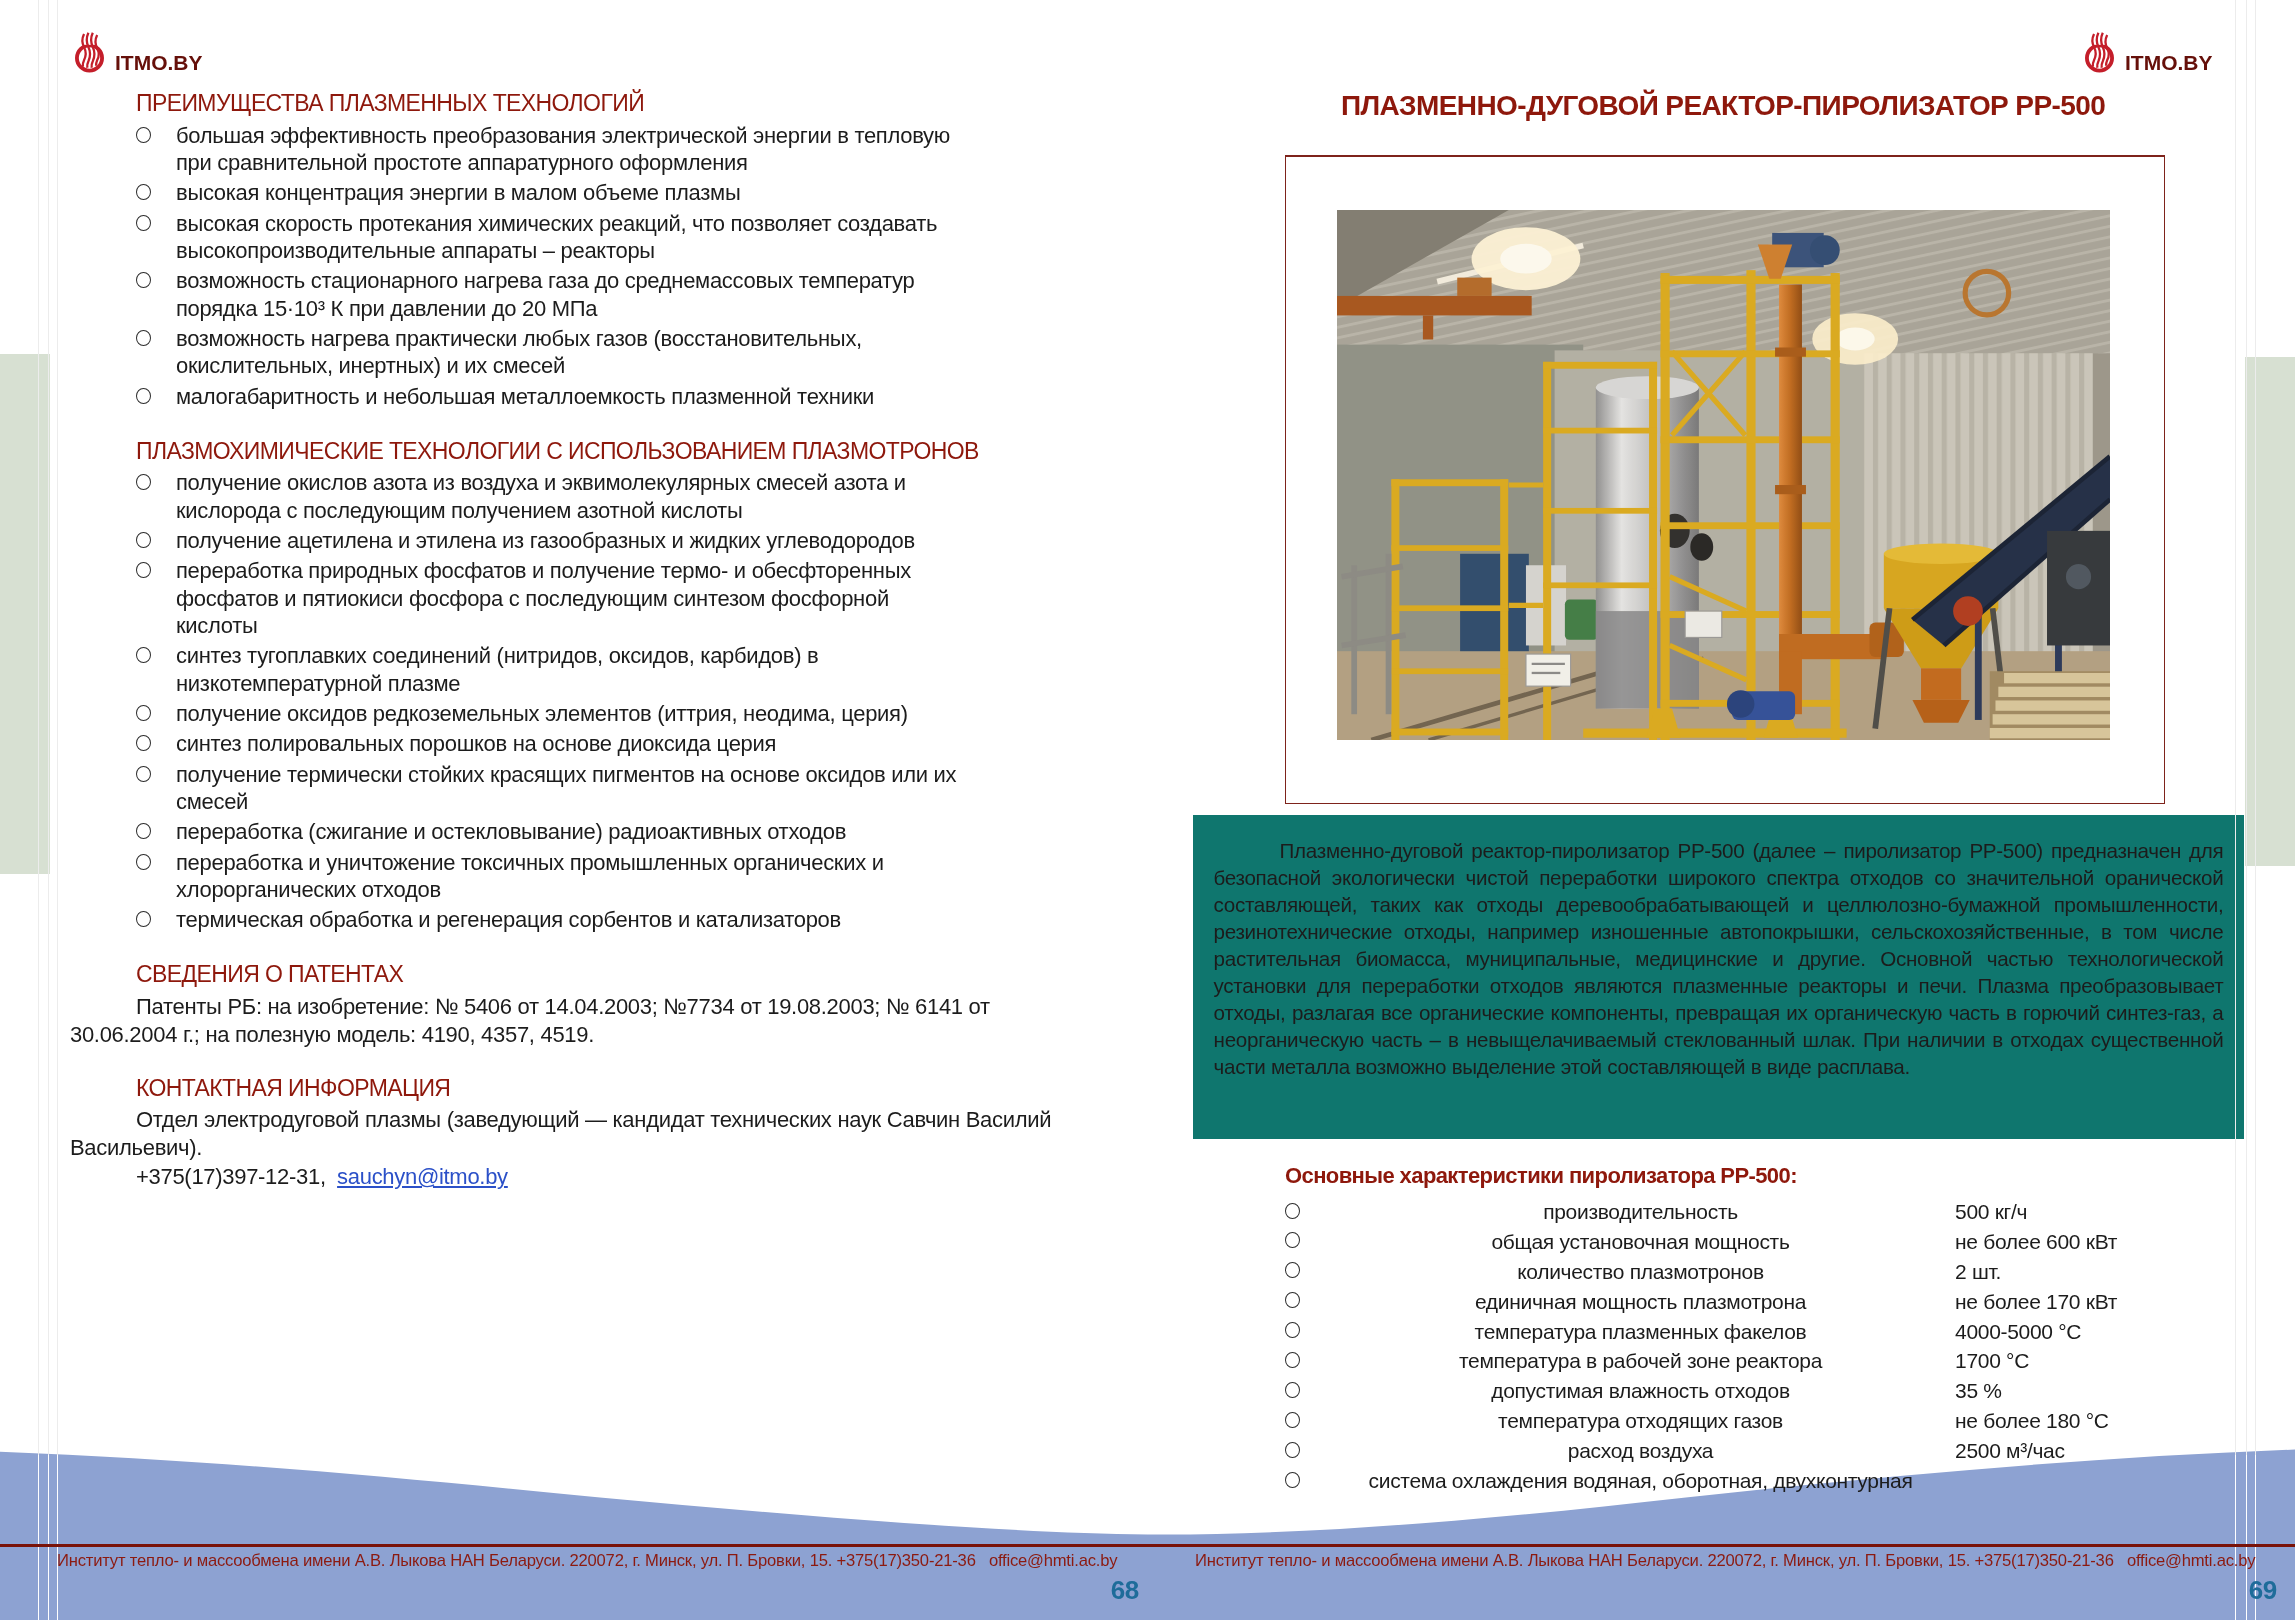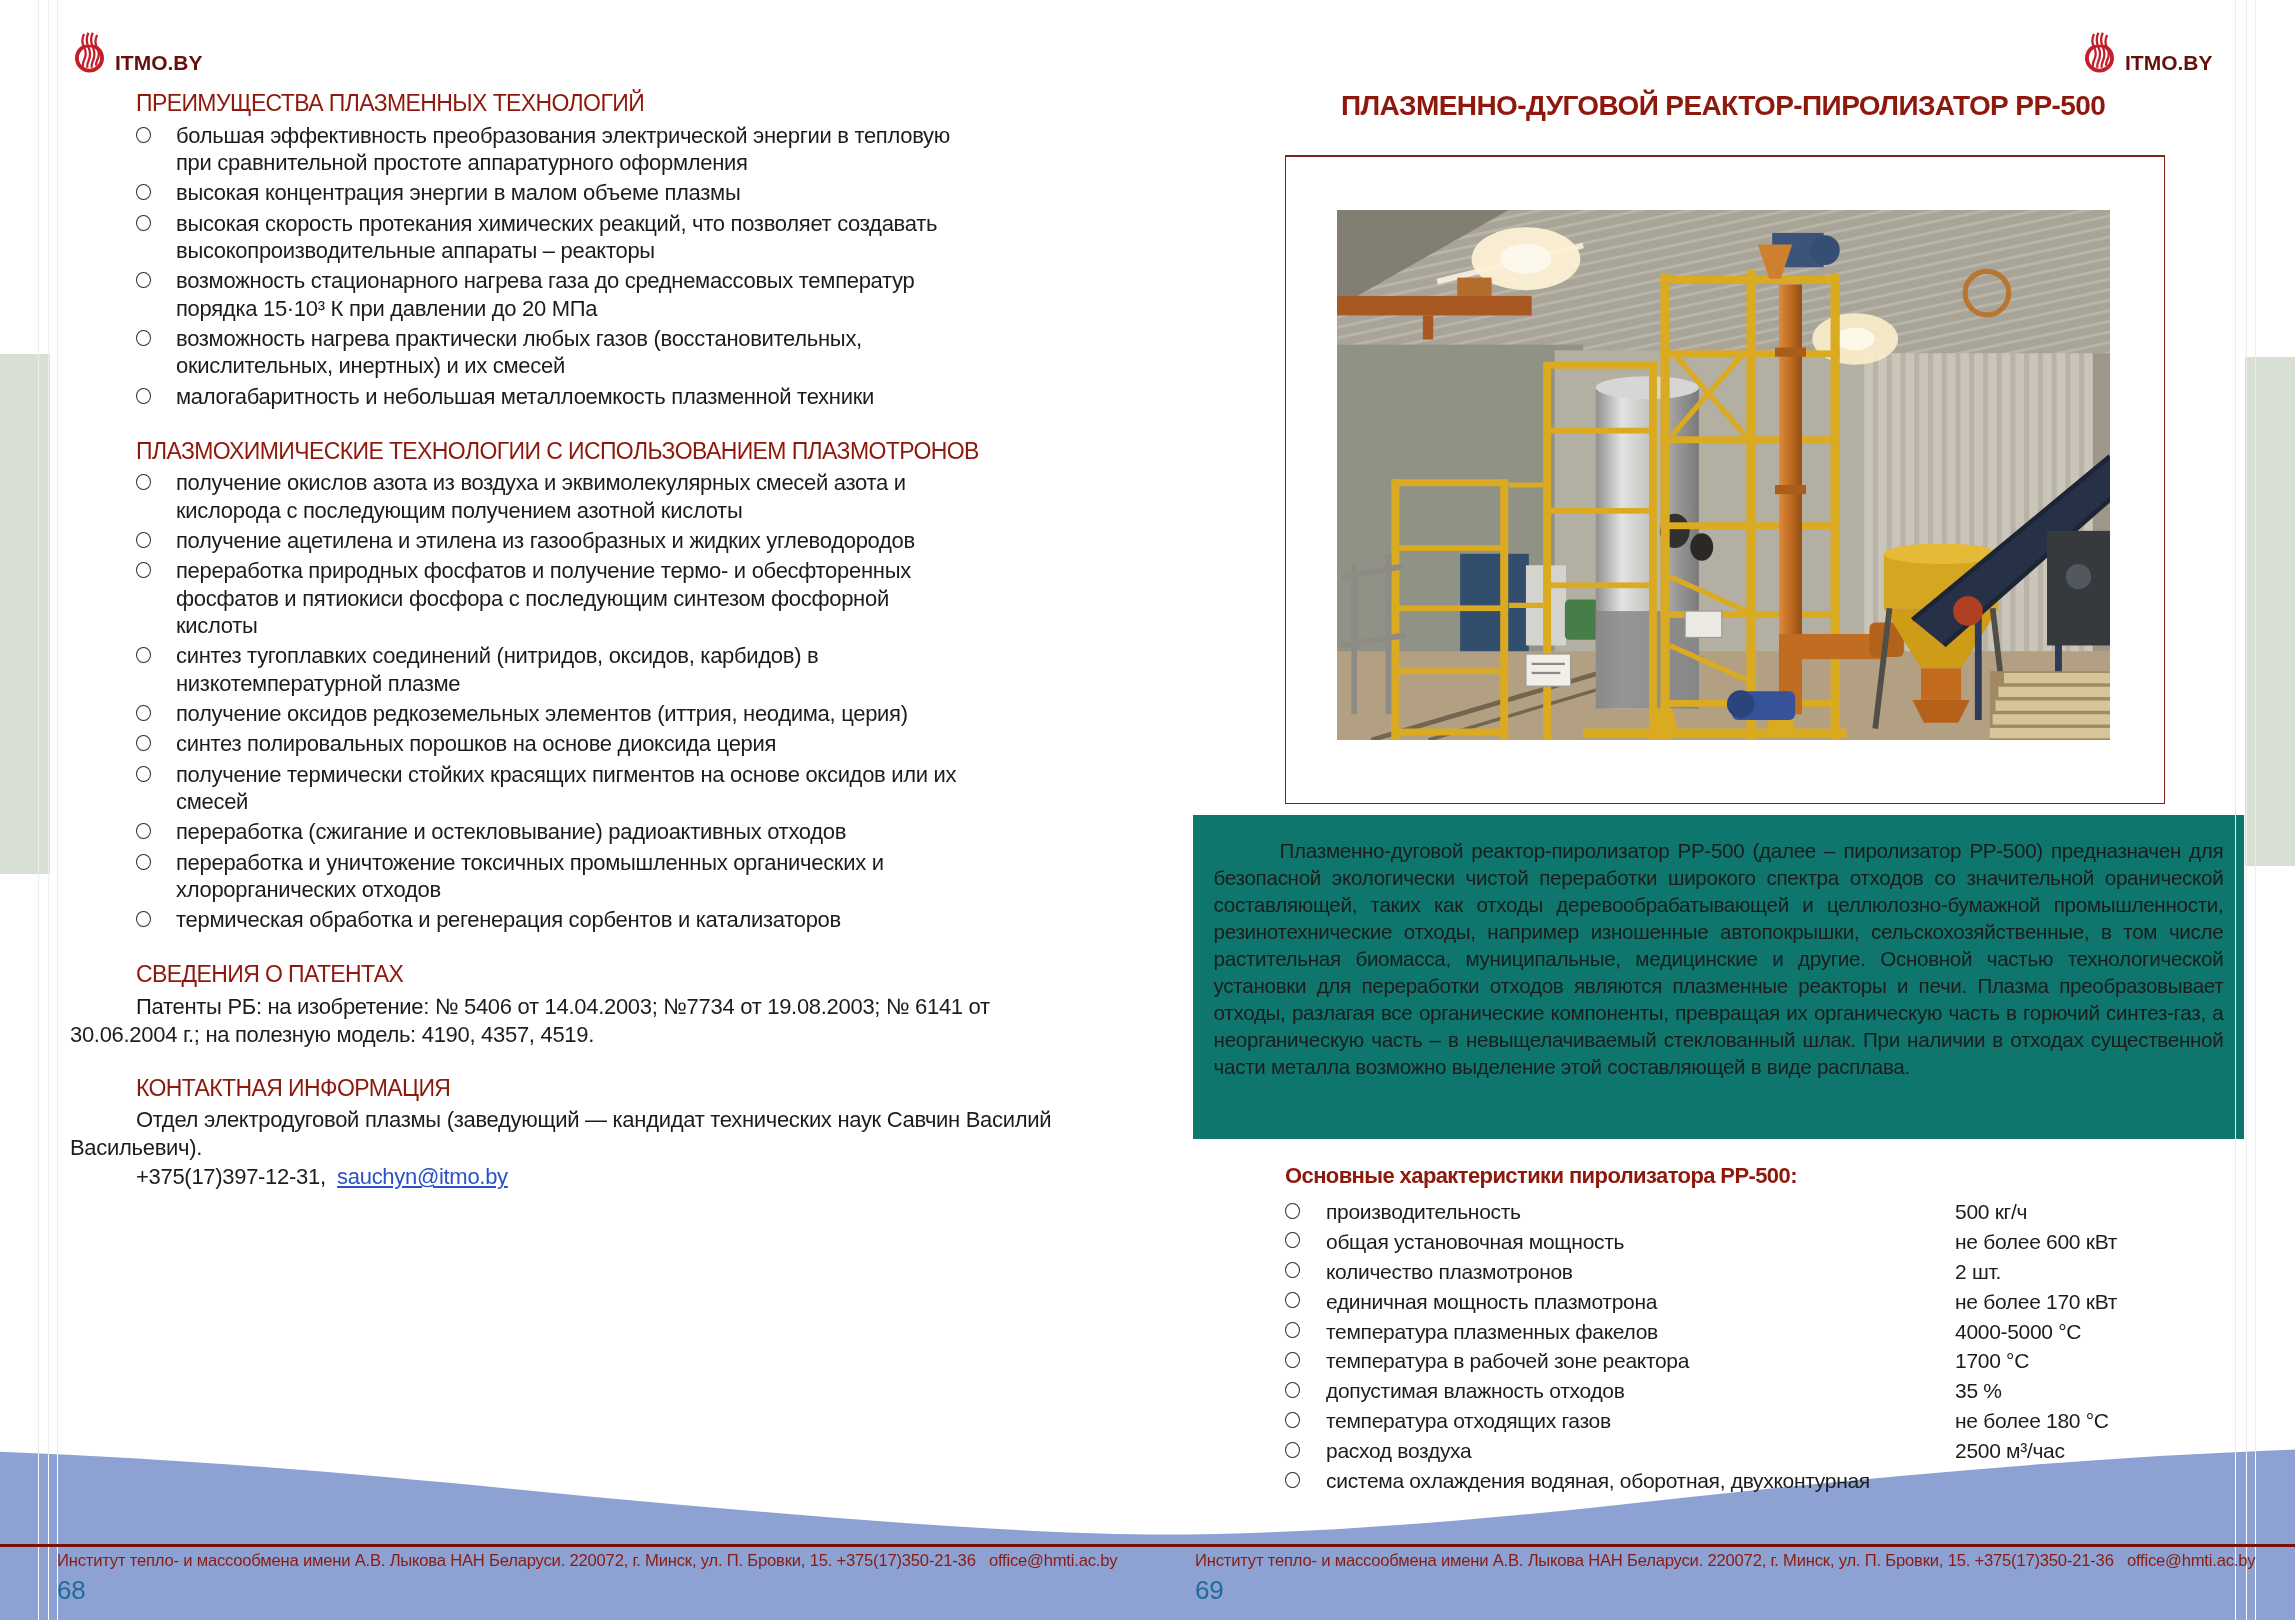--- a/index.html
+++ b/index.html
@@ -12,22 +12,22 @@
   .green-strip.left{left:0;top:354px;width:50px;height:520px;}
   .green-strip.right{left:2245px;top:357px;width:50px;height:509px;}
   .vline{position:absolute;top:0;width:1.1px;height:1620px;z-index:3;
     background:linear-gradient(to bottom,#ececec 0px,#ececec 1455px,#ffffff 1455px,#ffffff 1620px);}
   
   .band-svg{position:absolute;left:0;top:1429px;width:2295px;height:191px;z-index:1;}
   .red-rule{position:absolute;left:0;top:1544px;width:2295px;height:2.9px;background:#791209;z-index:4;}
   .footer-text{position:absolute;top:1551px;width:1046px;text-align:center;color:#8c1a10;
     font-size:16.6px;letter-spacing:-0.2px;z-index:5;white-space:pre;}
   .footer-text.fl{left:57px;} .footer-text.fr{left:1195px;}
-  .page-num{position:absolute;top:1575px;width:1046px;text-align:left;color:#1e6c9a;
-    font-size:26px;font-weight:400;z-index:5;}
+  .page-num{position:absolute;top:1575px;width:1046px;text-align:right;color:#1e6c9a;
+    font-size:26px;font-weight:700;z-index:5;padding-left:36px;}
   .page-num.fl{left:57px;} .page-num.fr{left:1195px;}
   
   .logo{position:absolute;display:flex;align-items:flex-end;z-index:5;}
   .logo.left{left:72px;top:30px;}
   .logo.right{left:2082px;top:30px;}
   .logo svg{width:35px;height:45px;}
   .logo .lt{margin-left:8px;font-size:21px;font-weight:700;color:#66100a;letter-spacing:0;}
   
   .lcol{position:absolute;left:70px;top:90px;width:1007px;z-index:2;}
   .h2{margin:0 0 4.6px 66px;font-size:23px;font-weight:400;color:#8e180c;letter-spacing:-0.6px;}
@@ -48,21 +48,21 @@
     background:#ffffff;border:1.7px solid #7e231b;border-top-width:2.9px;box-sizing:border-box;}
   .photo-frame svg{position:absolute;left:51px;top:53px;width:773px;height:530px;}
   .desc-box{position:absolute;left:1193px;top:815px;width:1051px;height:324px;z-index:2;
     background:#0f766e;box-sizing:border-box;padding:22px 20.6px 0 20.6px;}
   .desc-box p{margin:0;font-size:20.6px;line-height:27px;text-align:justify;text-indent:66px;}
   .specs-h{position:absolute;left:1285px;top:1163px;width:915px;z-index:2;
     font-size:22px;font-weight:700;color:#8e180c;letter-spacing:-0.6px;}
   .specs{position:absolute;left:1285px;top:1198px;width:937px;z-index:2;}
   .srow{display:flex;font-size:21px;line-height:27px;margin-bottom:2.9px;}
   .srow .dot{margin:4.6px 26px 0 0;}
-  .s-label{width:629px;flex:0 0 629px;}
+  .s-label{width:629px;flex:0 0 629px;text-align:center;}
   .s-value{flex:1;}
 </style>
 </head>
 <body>
 
 <div class="sheet">
 
   <div class="green-strip left"></div>
   <div class="green-strip right"></div>
   <div class="vline" style="left:38px"></div>

